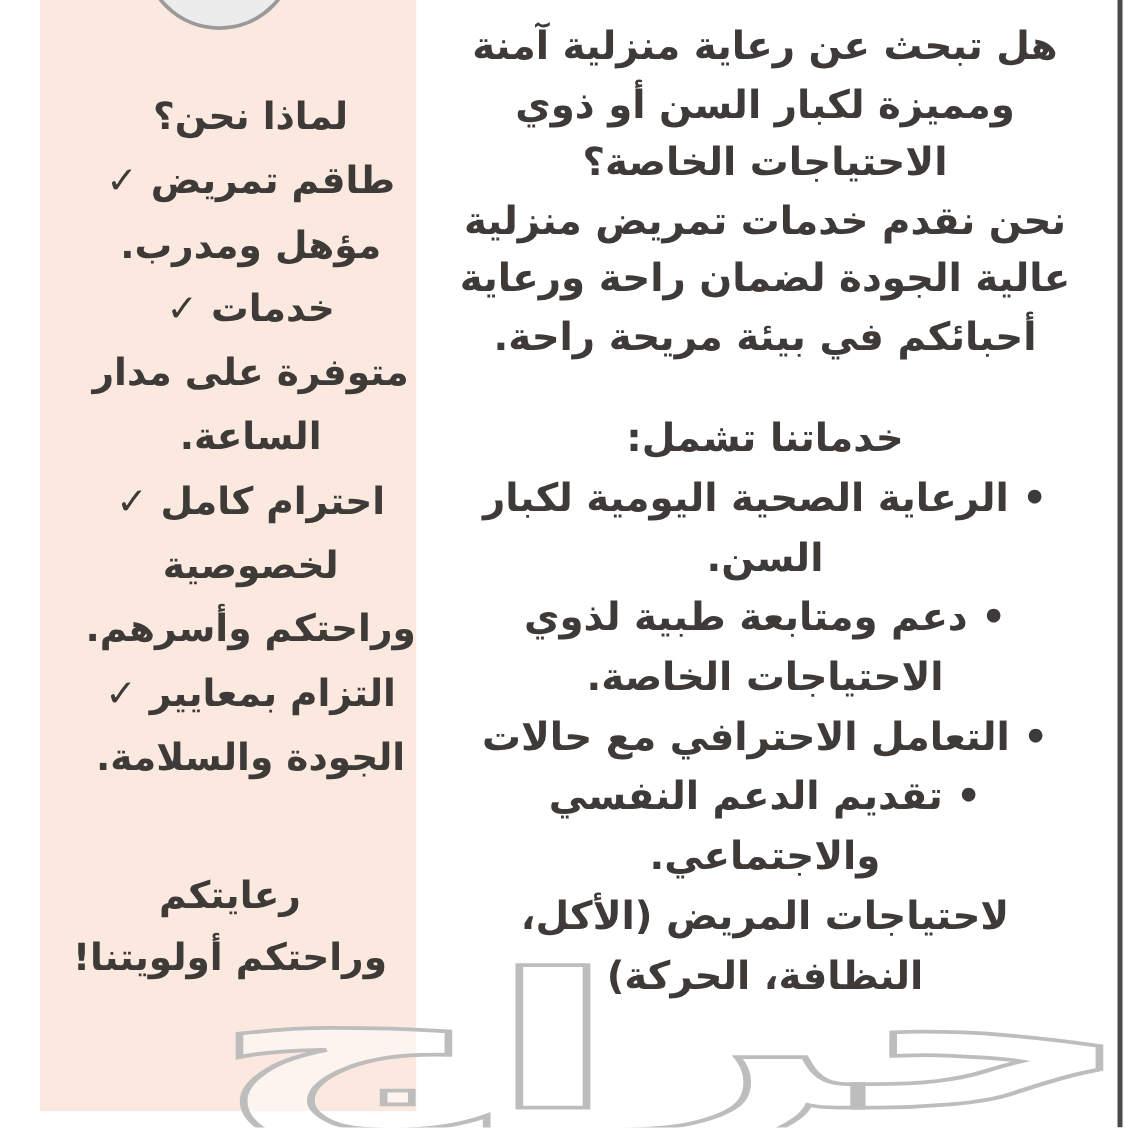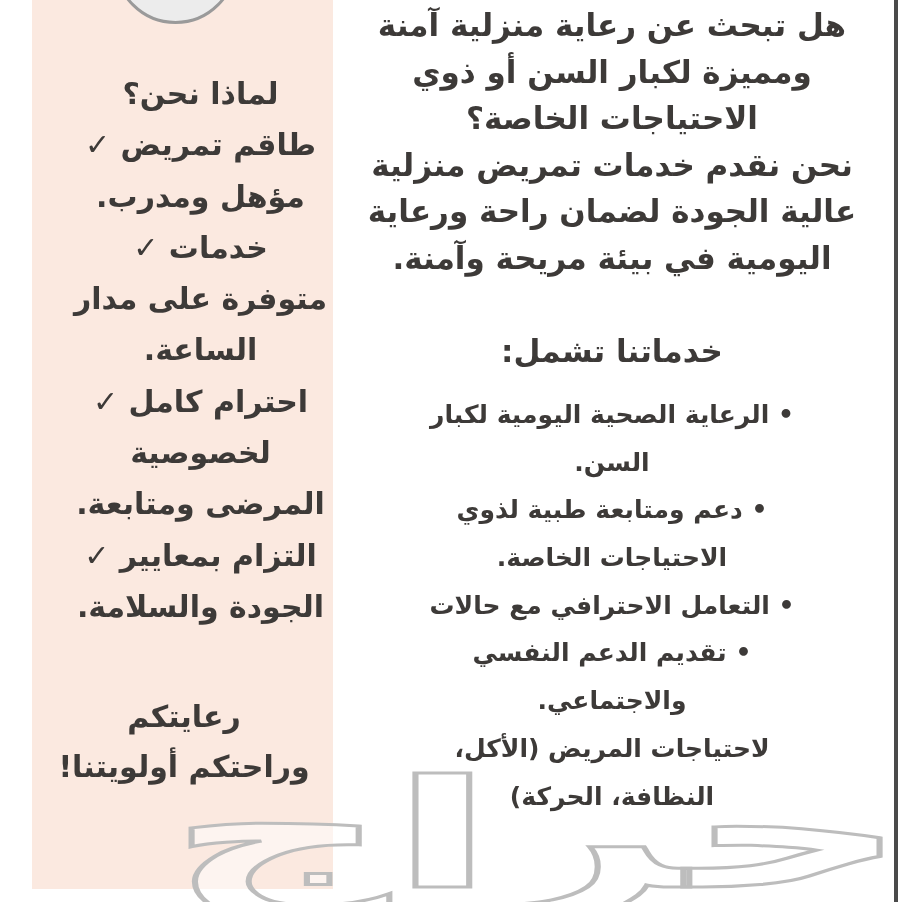--- a/index.html
+++ b/index.html
@@ -25,29 +25,29 @@
   .txt{direction:rtl;text-align:center;font-weight:600;}
   .sidebar-lines{
     position:absolute;left:32px;top:68px;width:301px;font-size:30px;
   }
   .sidebar-lines .line{height:51.3px;line-height:51.3px;white-space:nowrap;margin-left:36px;}
   .sidebar-footer{
     position:absolute;left:32px;top:692px;width:304px;font-size:30px;
   }
   .sidebar-footer .line{height:50px;line-height:50px;white-space:nowrap;}
   .main-intro{
-    position:absolute;left:338px;top:2px;width:548px;font-size:31px;
+    position:absolute;left:338px;top:14px;width:548px;font-size:31px;
   }
   .main-intro .line{height:46.5px;line-height:46.5px;white-space:nowrap;}
   .services-heading{
     position:absolute;left:338px;top:328px;width:548px;height:47px;line-height:47px;
     font-size:31px;white-space:nowrap;
   }
   .services{
-    position:absolute;left:338px;top:391px;width:548px;font-size:25px;
+    position:absolute;left:338px;top:376px;width:548px;font-size:31px;
   }
   .services .line{height:47.7px;line-height:47.7px;white-space:nowrap;}
   .right-line{
     position:absolute;left:894px;top:0;width:4px;height:902px;
     background:var(--edge-line);
   }
   .watermark{
     position:absolute;right:-8px;bottom:-20px;z-index:5;
     direction:rtl;white-space:nowrap;
     font-size:150px;font-weight:bold;letter-spacing:6px;
@@ -65,37 +65,37 @@
 
 <div class="sidebar-lines txt">
   <div class="line">لماذا نحن؟</div>
   <div class="line">طاقم تمريض ✓</div>
   <div class="line">مؤهل ومدرب.</div>
   <div class="line">خدمات ✓</div>
   <div class="line">متوفرة على مدار</div>
   <div class="line">الساعة.</div>
   <div class="line">احترام كامل ✓</div>
   <div class="line">لخصوصية</div>
-  <div class="line">المرضى ومتابعة.</div>
+  <div class="line">وراحتكم وأسرهم.</div>
   <div class="line">التزام بمعايير ✓</div>
   <div class="line">الجودة والسلامة.</div>
 </div>
 
 <div class="sidebar-footer txt">
   <div class="line">رعايتكم</div>
   <div class="line">وراحتكم أولويتنا!</div>
 </div>
 
 <div class="main-intro txt">
   <div class="line">هل تبحث عن رعاية منزلية آمنة</div>
   <div class="line">ومميزة لكبار السن أو ذوي</div>
   <div class="line">الاحتياجات الخاصة؟</div>
   <div class="line">نحن نقدم خدمات تمريض منزلية</div>
   <div class="line">عالية الجودة لضمان راحة ورعاية</div>
-  <div class="line">اليومية في بيئة مريحة وآمنة.</div>
+  <div class="line">أحبائكم في بيئة مريحة راحة.</div>
 </div>
 
 <div class="services-heading txt">خدماتنا تشمل:</div>
 
 <div class="services txt">
   <div class="line">• الرعاية الصحية اليومية لكبار</div>
   <div class="line">السن.</div>
   <div class="line">• دعم ومتابعة طبية لذوي</div>
   <div class="line">الاحتياجات الخاصة.</div>
   <div class="line">• التعامل الاحترافي مع حالات</div>

